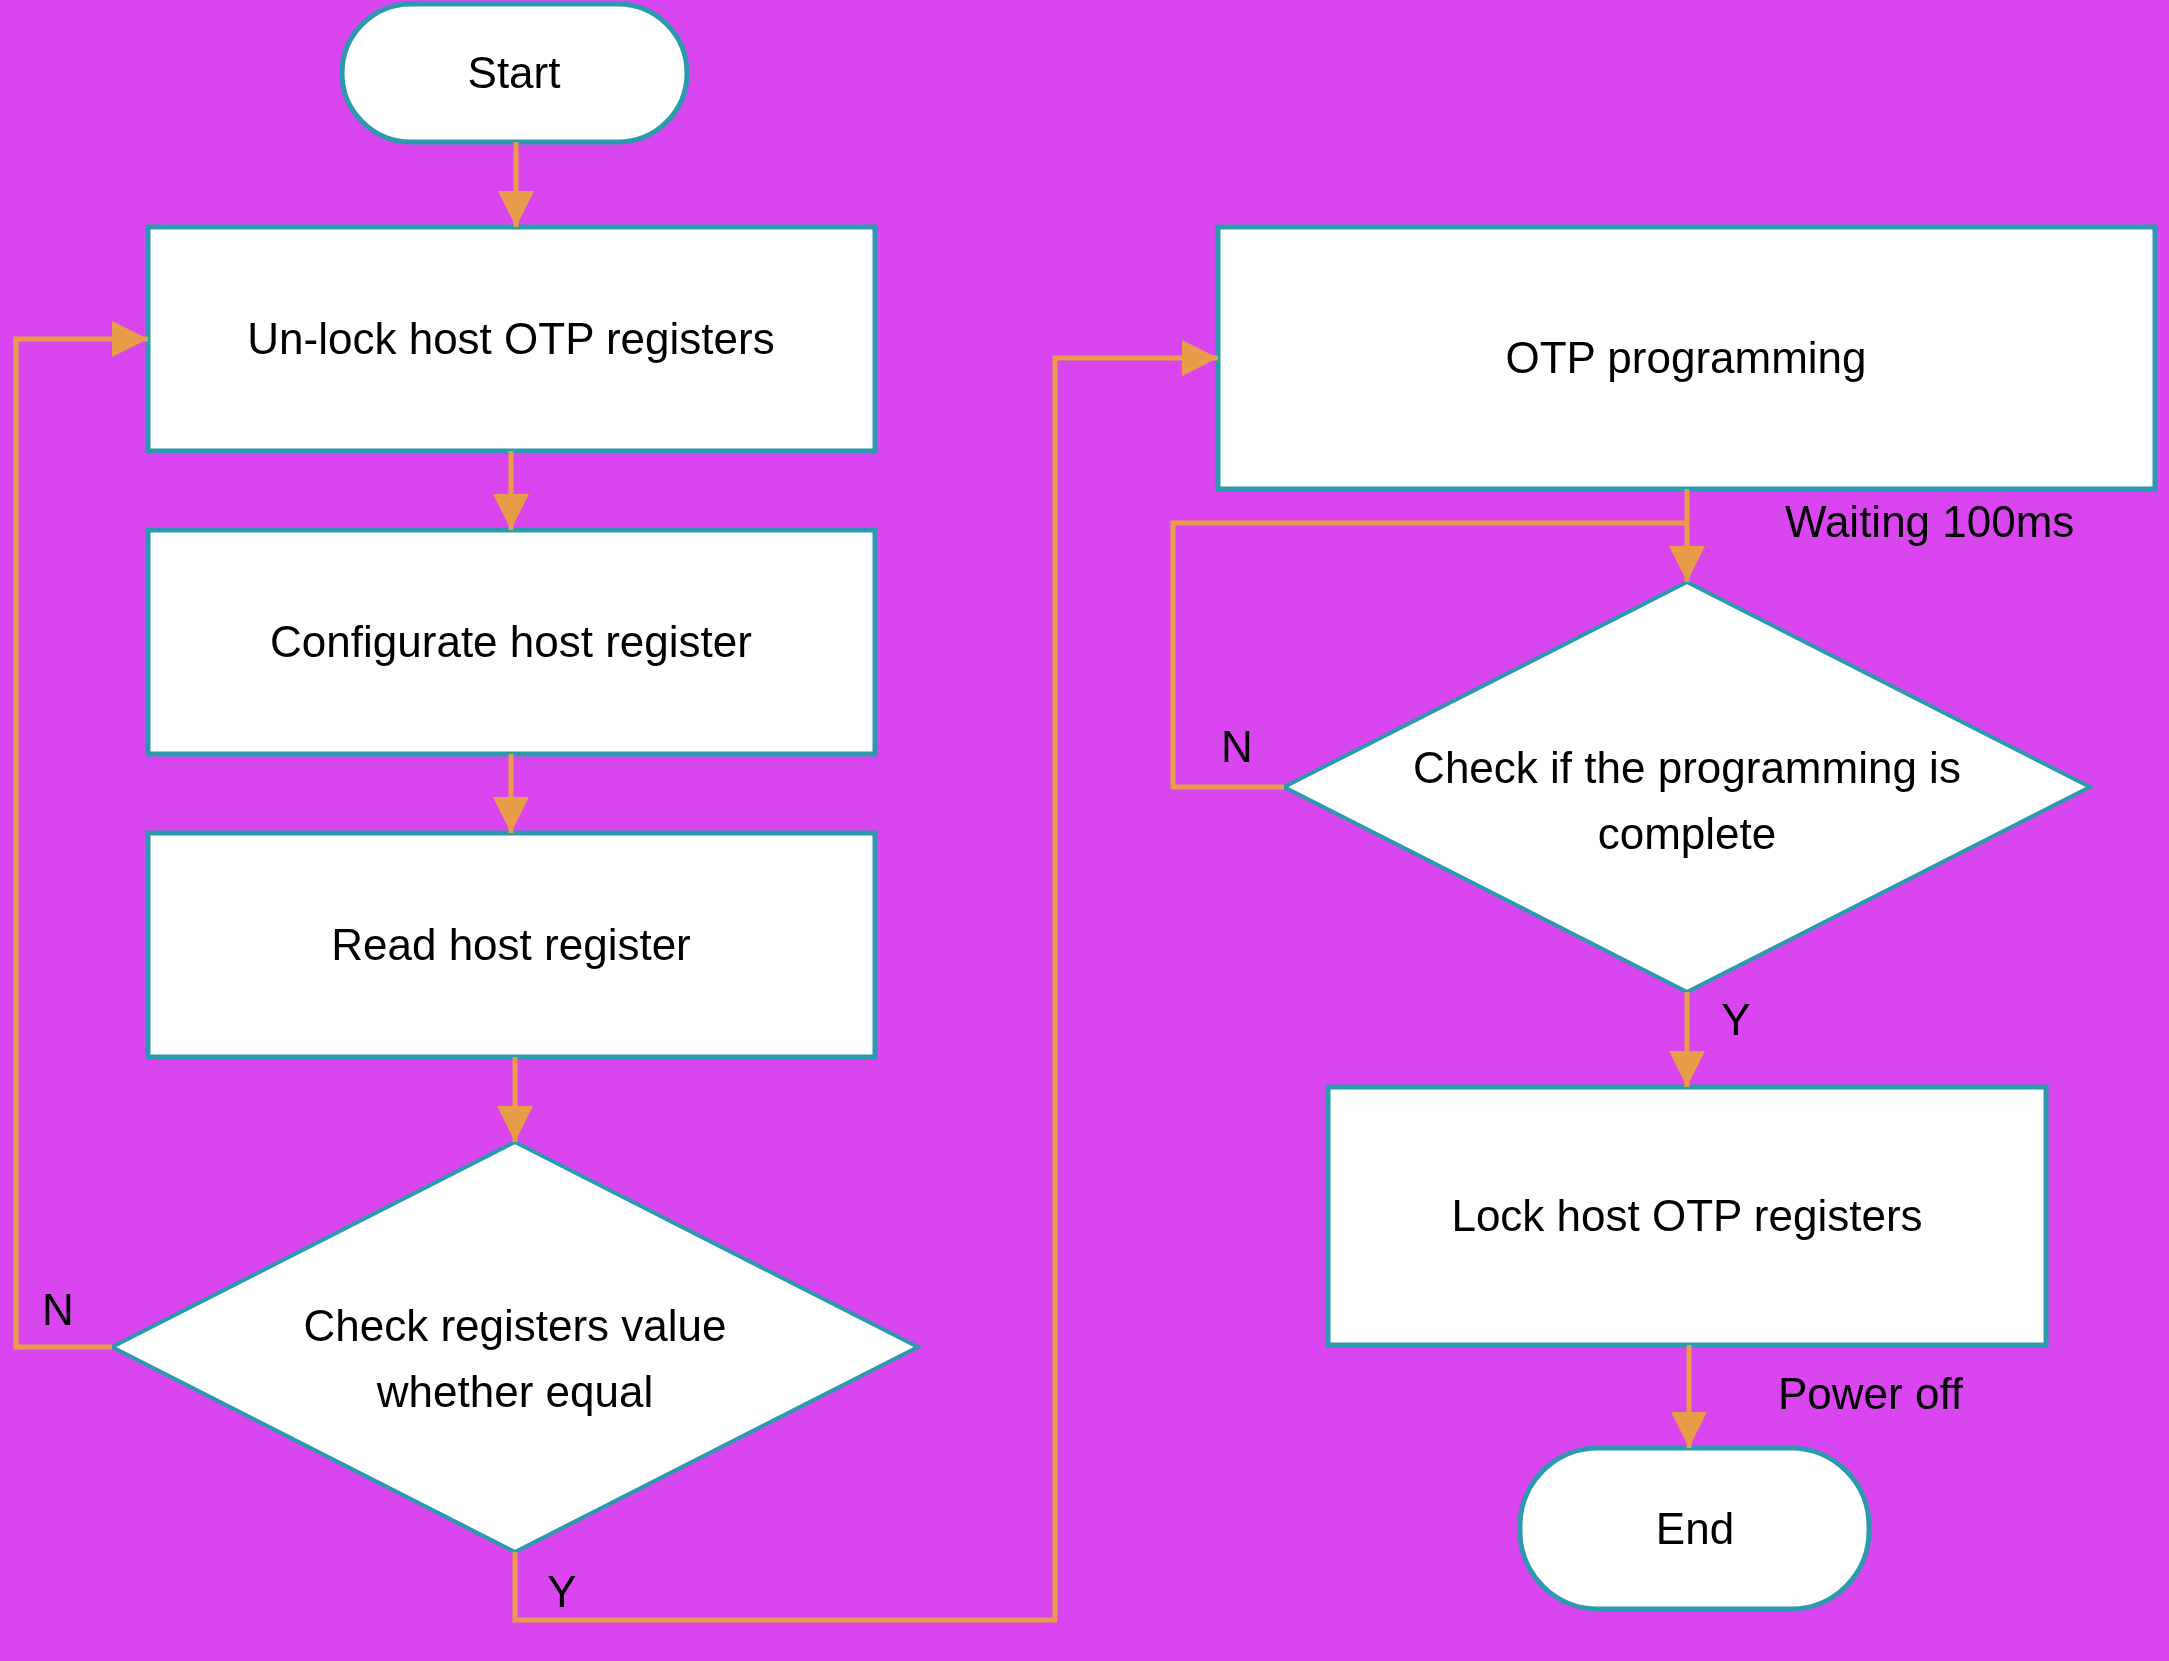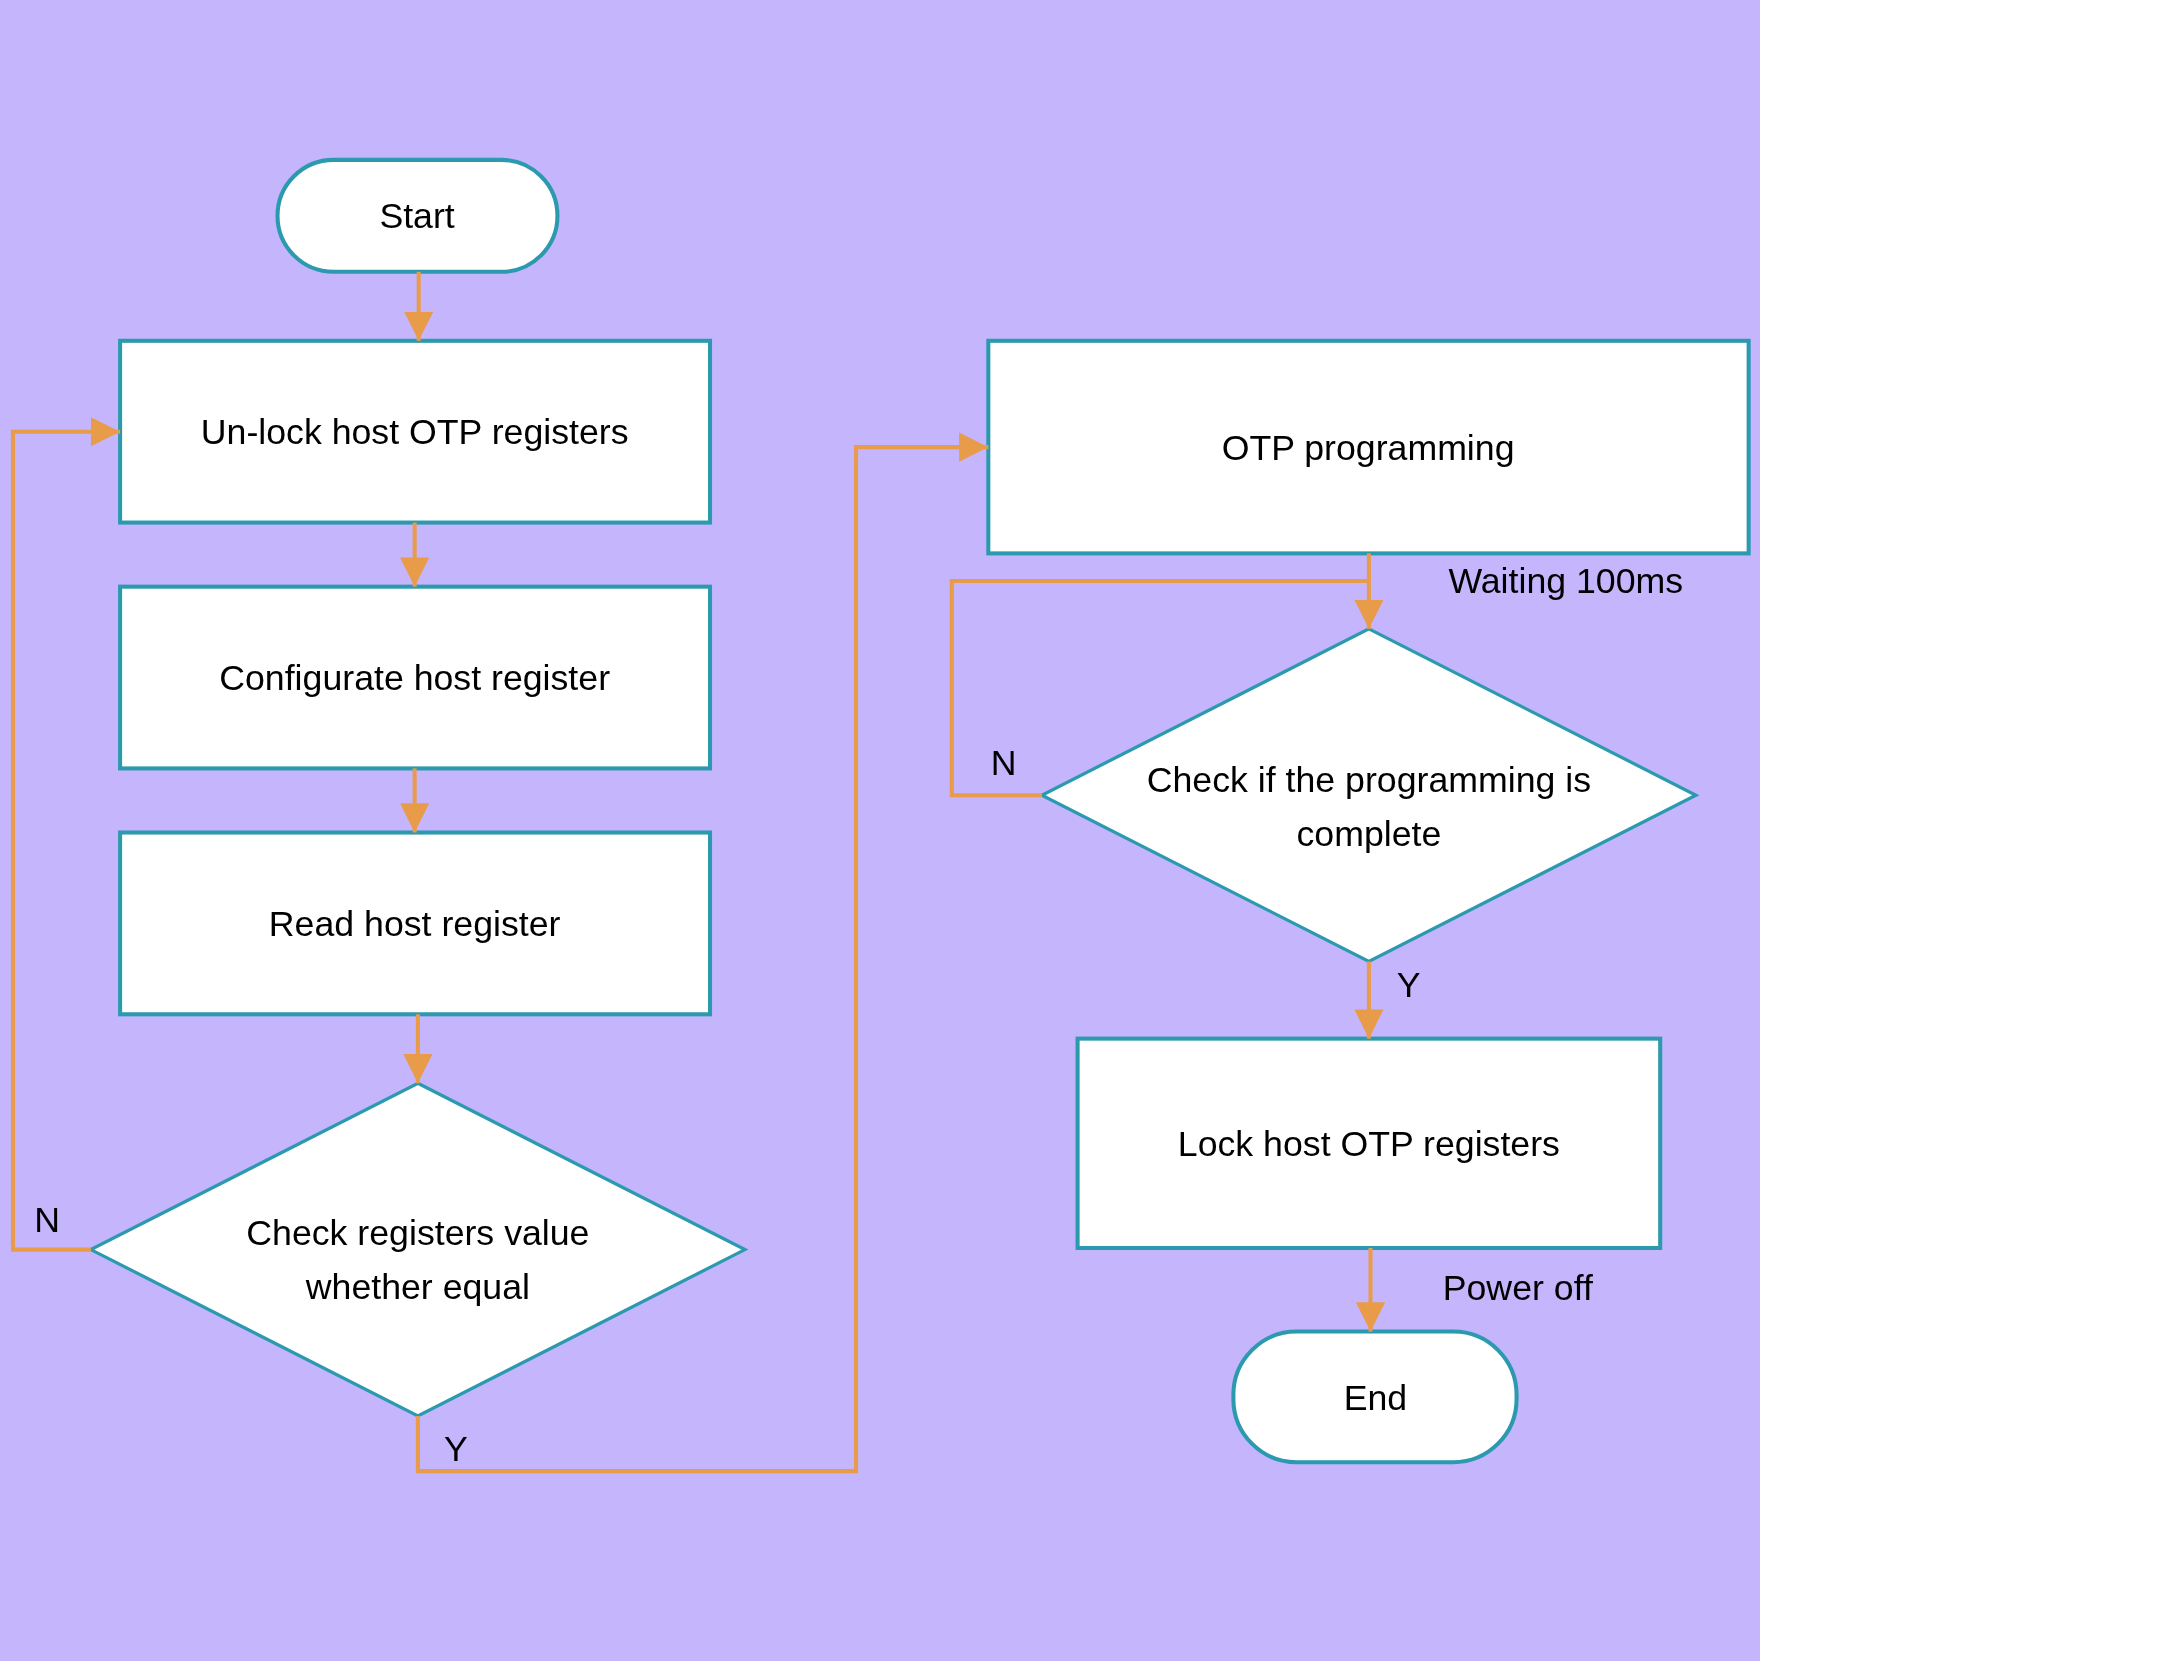--- a/index.html
+++ b/index.html
@@ -1,16 +1,16 @@
 <!DOCTYPE html>
 <html><head>
 <meta charset="utf-8">
 <style>
   html,body{margin:0;padding:0;background:#ffffff;}
-  .stage{position:relative;width:1760px;height:1661px;background:#c4b5fd;overflow:hidden;}
+  .stage{position:relative;width:2169px;height:1661px;background:#d946ef;overflow:hidden;}
   svg{display:block;width:100%;height:100%;}
   text{font-family:"Liberation Sans","DejaVu Sans",sans-serif;font-size:44px;fill:#000000;}
   .node{fill:#ffffff;stroke:#2B99AE;stroke-width:5px;}
   .diamond{fill:#ffffff;stroke:#2B99AE;stroke-width:4px;}
   .edge{fill:none;stroke:#E89B49;stroke-width:5px;}
   .lbl{text-anchor:middle;}
   .lbl-left{text-anchor:start;}
 </style>
 </head>
 <body>

